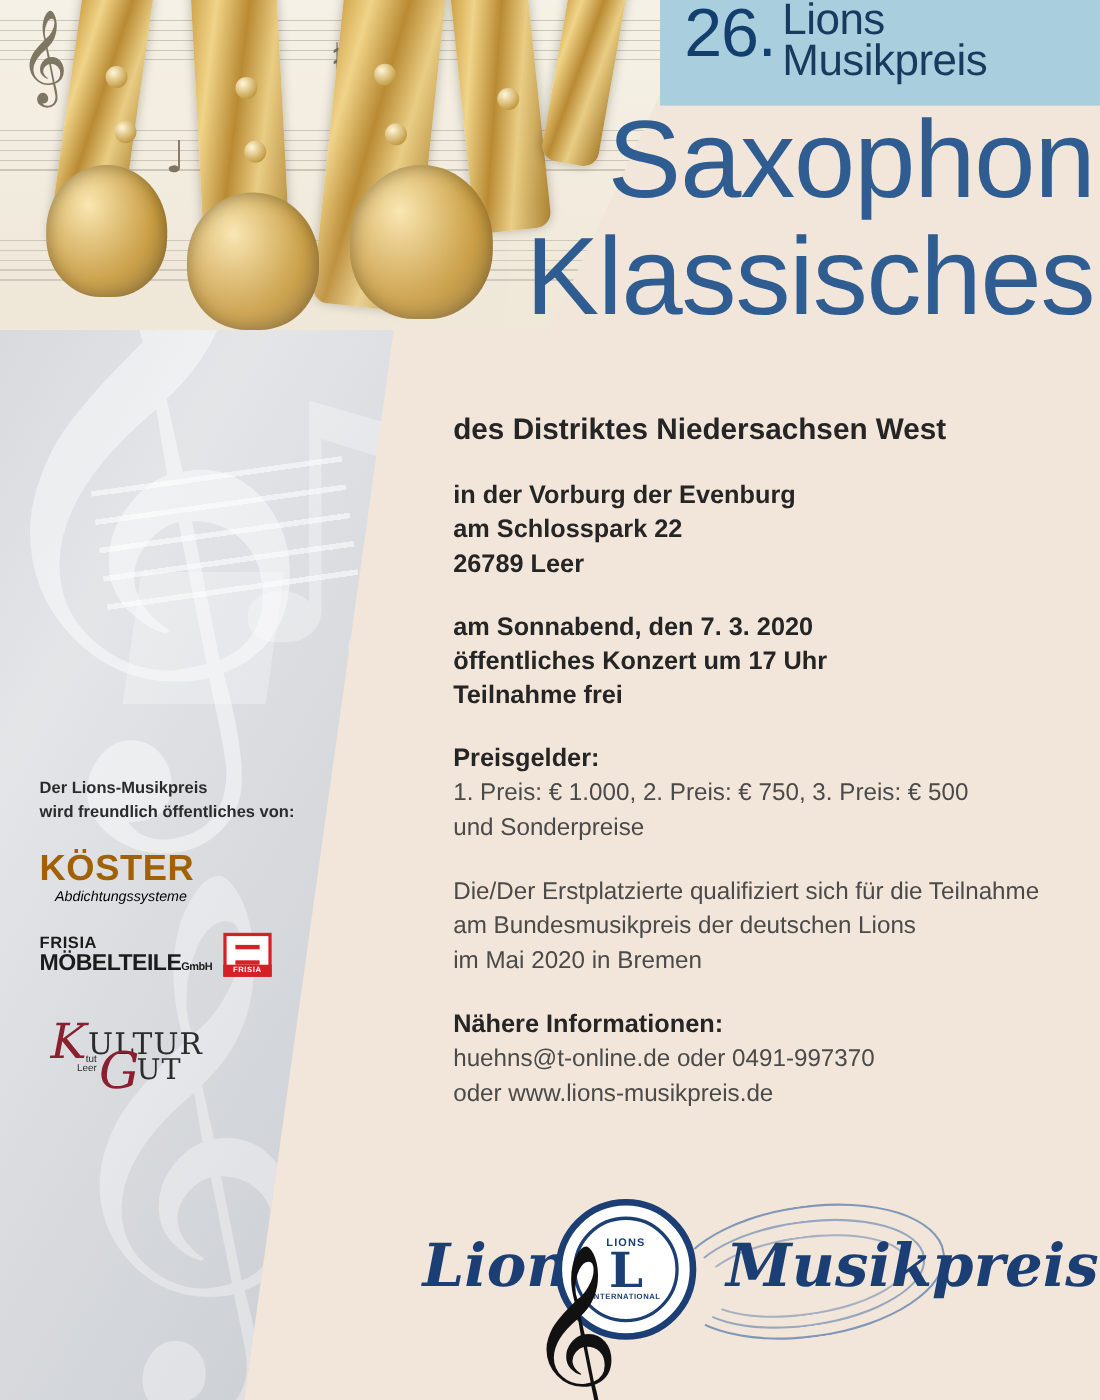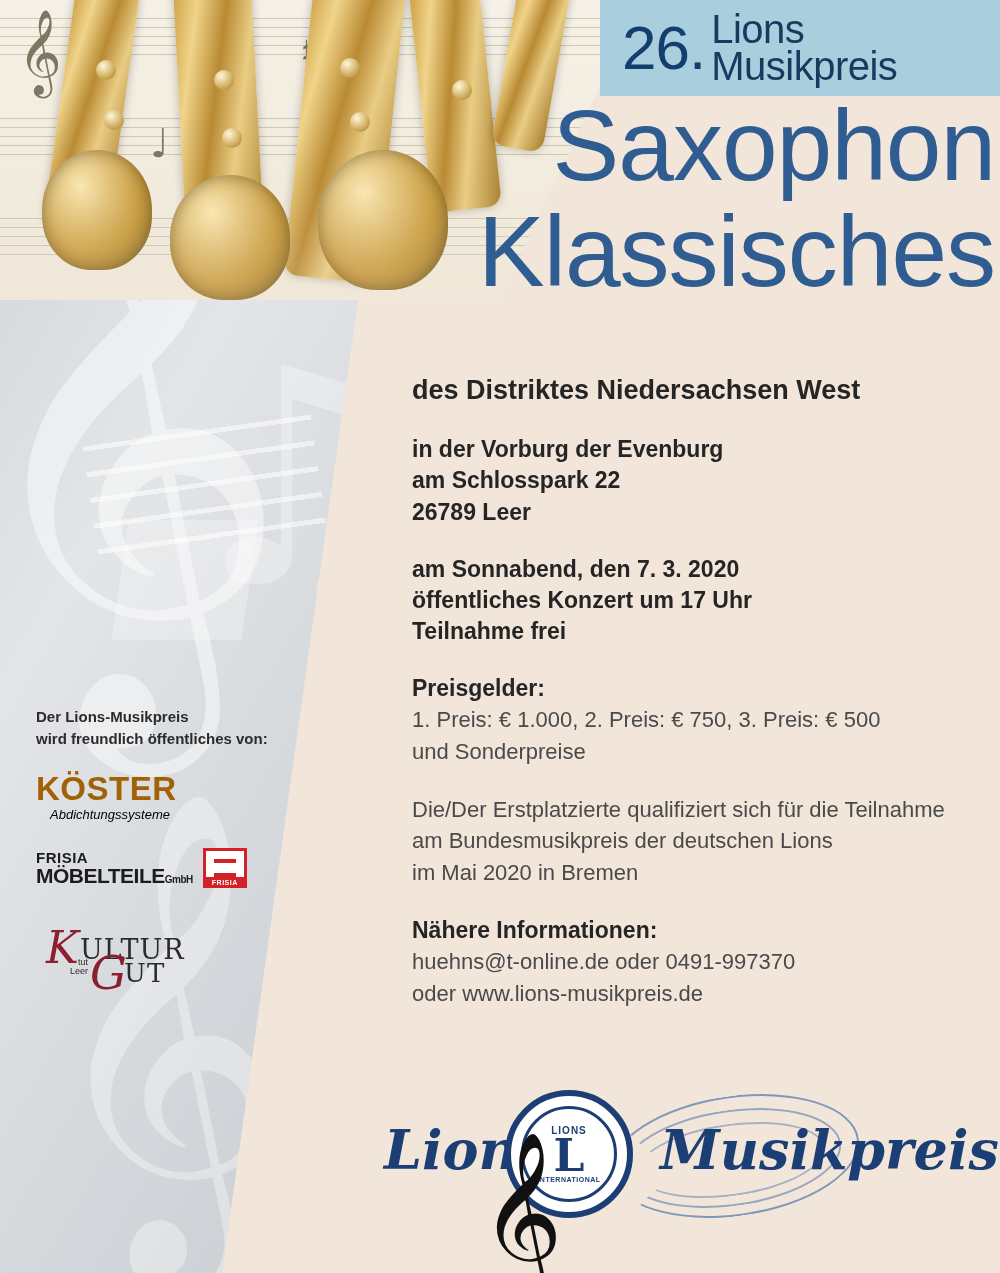--- a/index.html
+++ b/index.html
@@ -151,21 +151,21 @@
   }
 
   
   .header-bar {
     position: absolute;
     left: 600px; top: 0;
     width: 400px; height: 96px;
     background: #a9cede;
     z-index: 4;
     display: flex;
-    align-items: center;
+    align-items: flex-start;
   }
   .hdr-num {
     font-family: "Liberation Sans", sans-serif;
     font-size: 62px;
     color: #123f6d;
     font-weight: 400;
     margin-left: 22px;
     line-height: 1;
     letter-spacing: -1px;
   }

